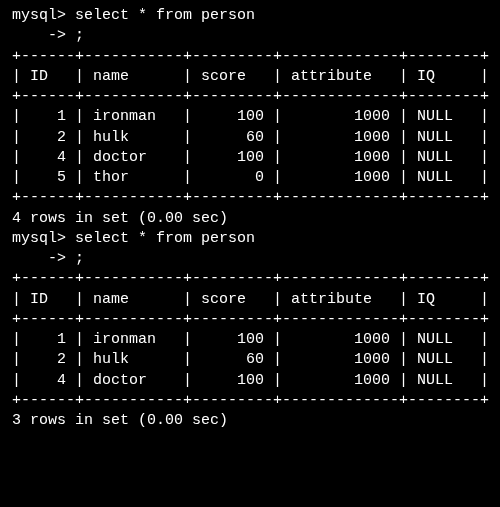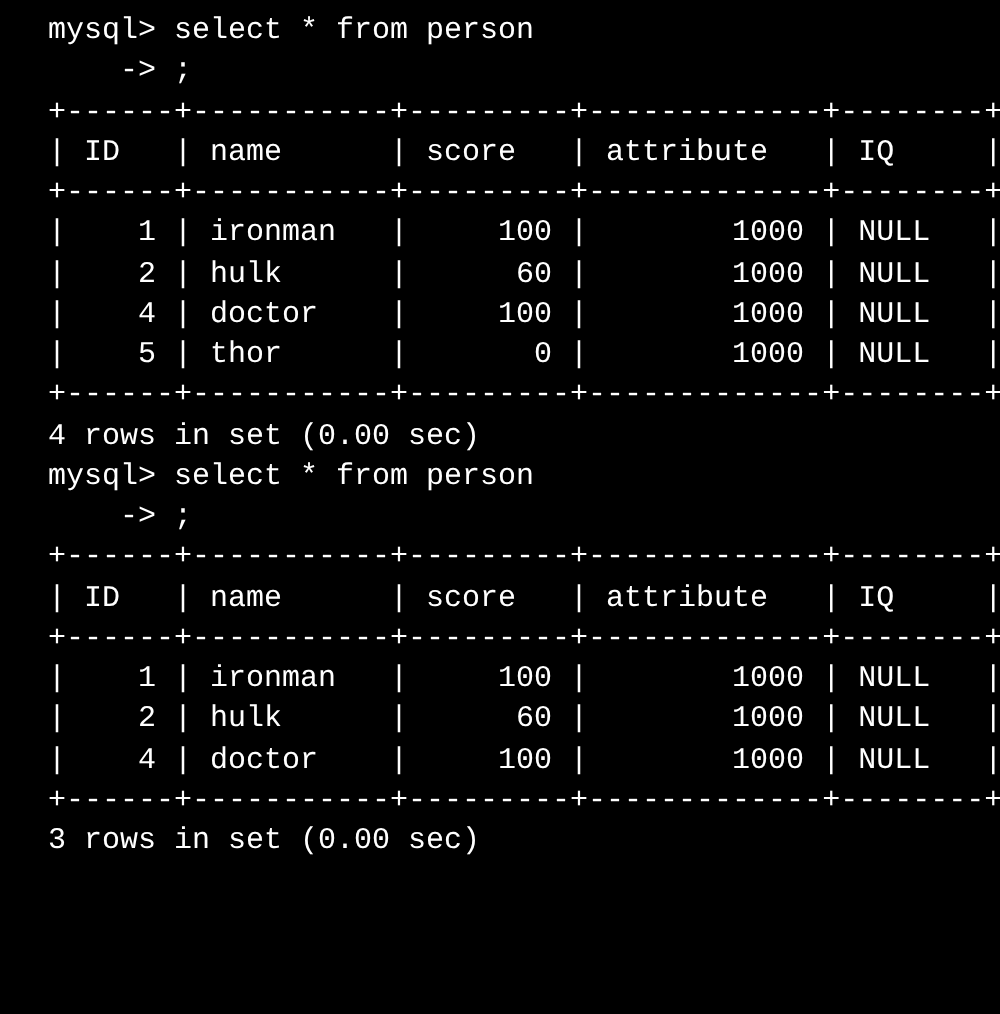--- a/index.html
+++ b/index.html
@@ -5,20 +5,20 @@
   html, body {
     margin: 0;
     padding: 0;
     background: #000;
     color: #fff;
     font-family: Consolas, "Courier New", monospace;
     font-size: 15px;
     line-height: 1.35;
   }
   .terminal {
-    padding: 6px 24px;
+    padding: 6px 12px;
     white-space: pre;
   }
 </style>
 </head>
 <body>
 
 <div class="terminal" id="term"><div>mysql&gt; select * from person</div><div>    -&gt; ;</div><div>+------+-----------+---------+-------------+--------+</div><div>| ID   | name      | score   | attribute   | IQ     |</div><div>+------+-----------+---------+-------------+--------+</div><div>|    1 | ironman   |     100 |        1000 | NULL   |</div><div>|    2 | hulk      |      60 |        1000 | NULL   |</div><div>|    4 | doctor    |     100 |        1000 | NULL   |</div><div>|    5 | thor      |       0 |        1000 | NULL   |</div><div>+------+-----------+---------+-------------+--------+</div><div>4 rows in set (0.00 sec)</div><div></div><div>mysql&gt; select * from person</div><div>    -&gt; ;</div><div>+------+-----------+---------+-------------+--------+</div><div>| ID   | name      | score   | attribute   | IQ     |</div><div>+------+-----------+---------+-------------+--------+</div><div>|    1 | ironman   |     100 |        1000 | NULL   |</div><div>|    2 | hulk      |      60 |        1000 | NULL   |</div><div>|    4 | doctor    |     100 |        1000 | NULL   |</div><div>+------+-----------+---------+-------------+--------+</div><div>3 rows in set (0.00 sec)</div></div>
 
 </body></html>

